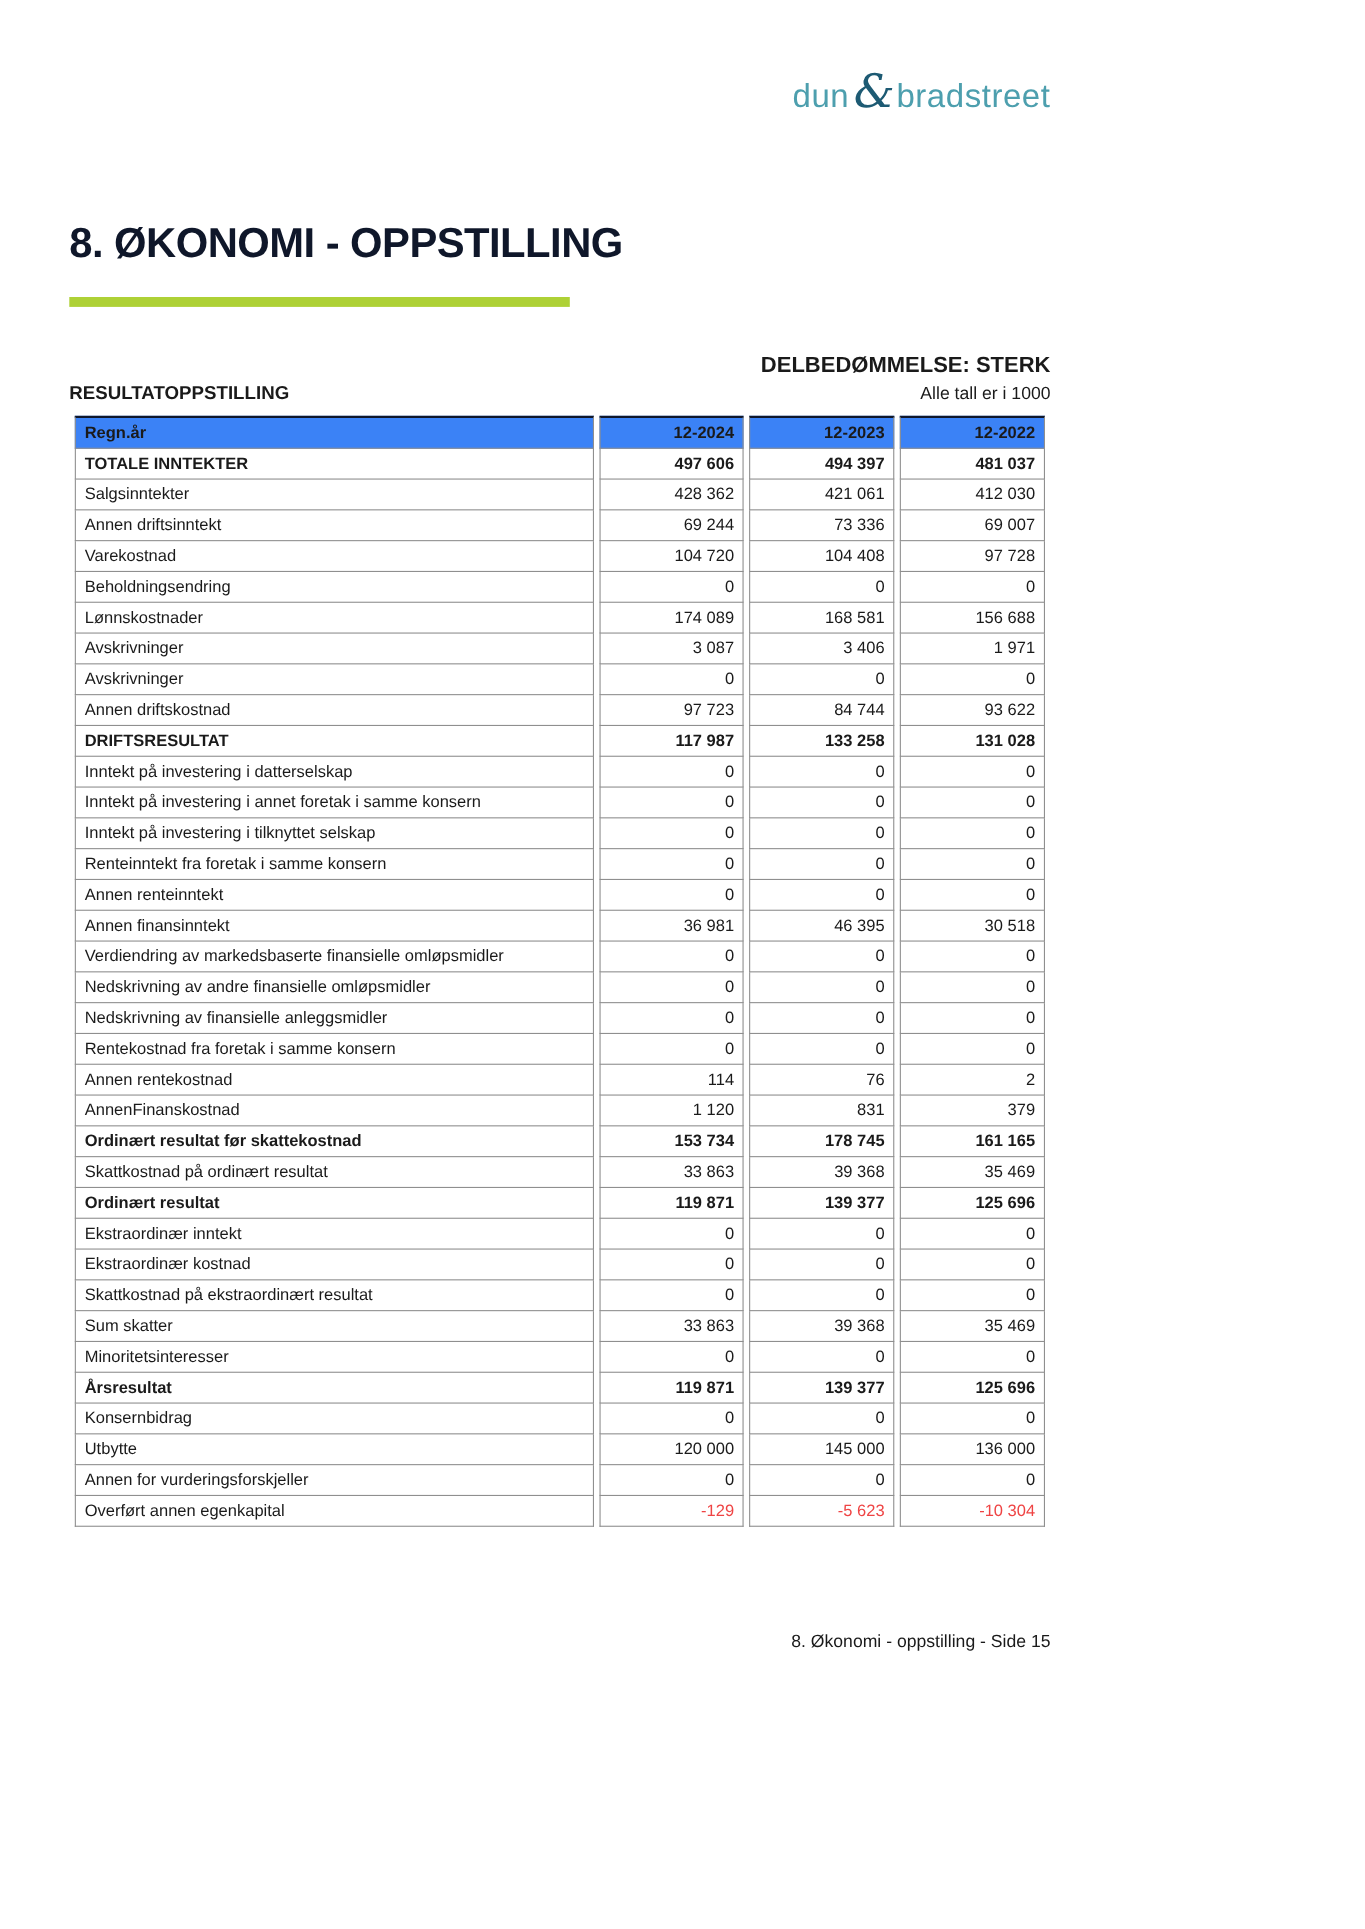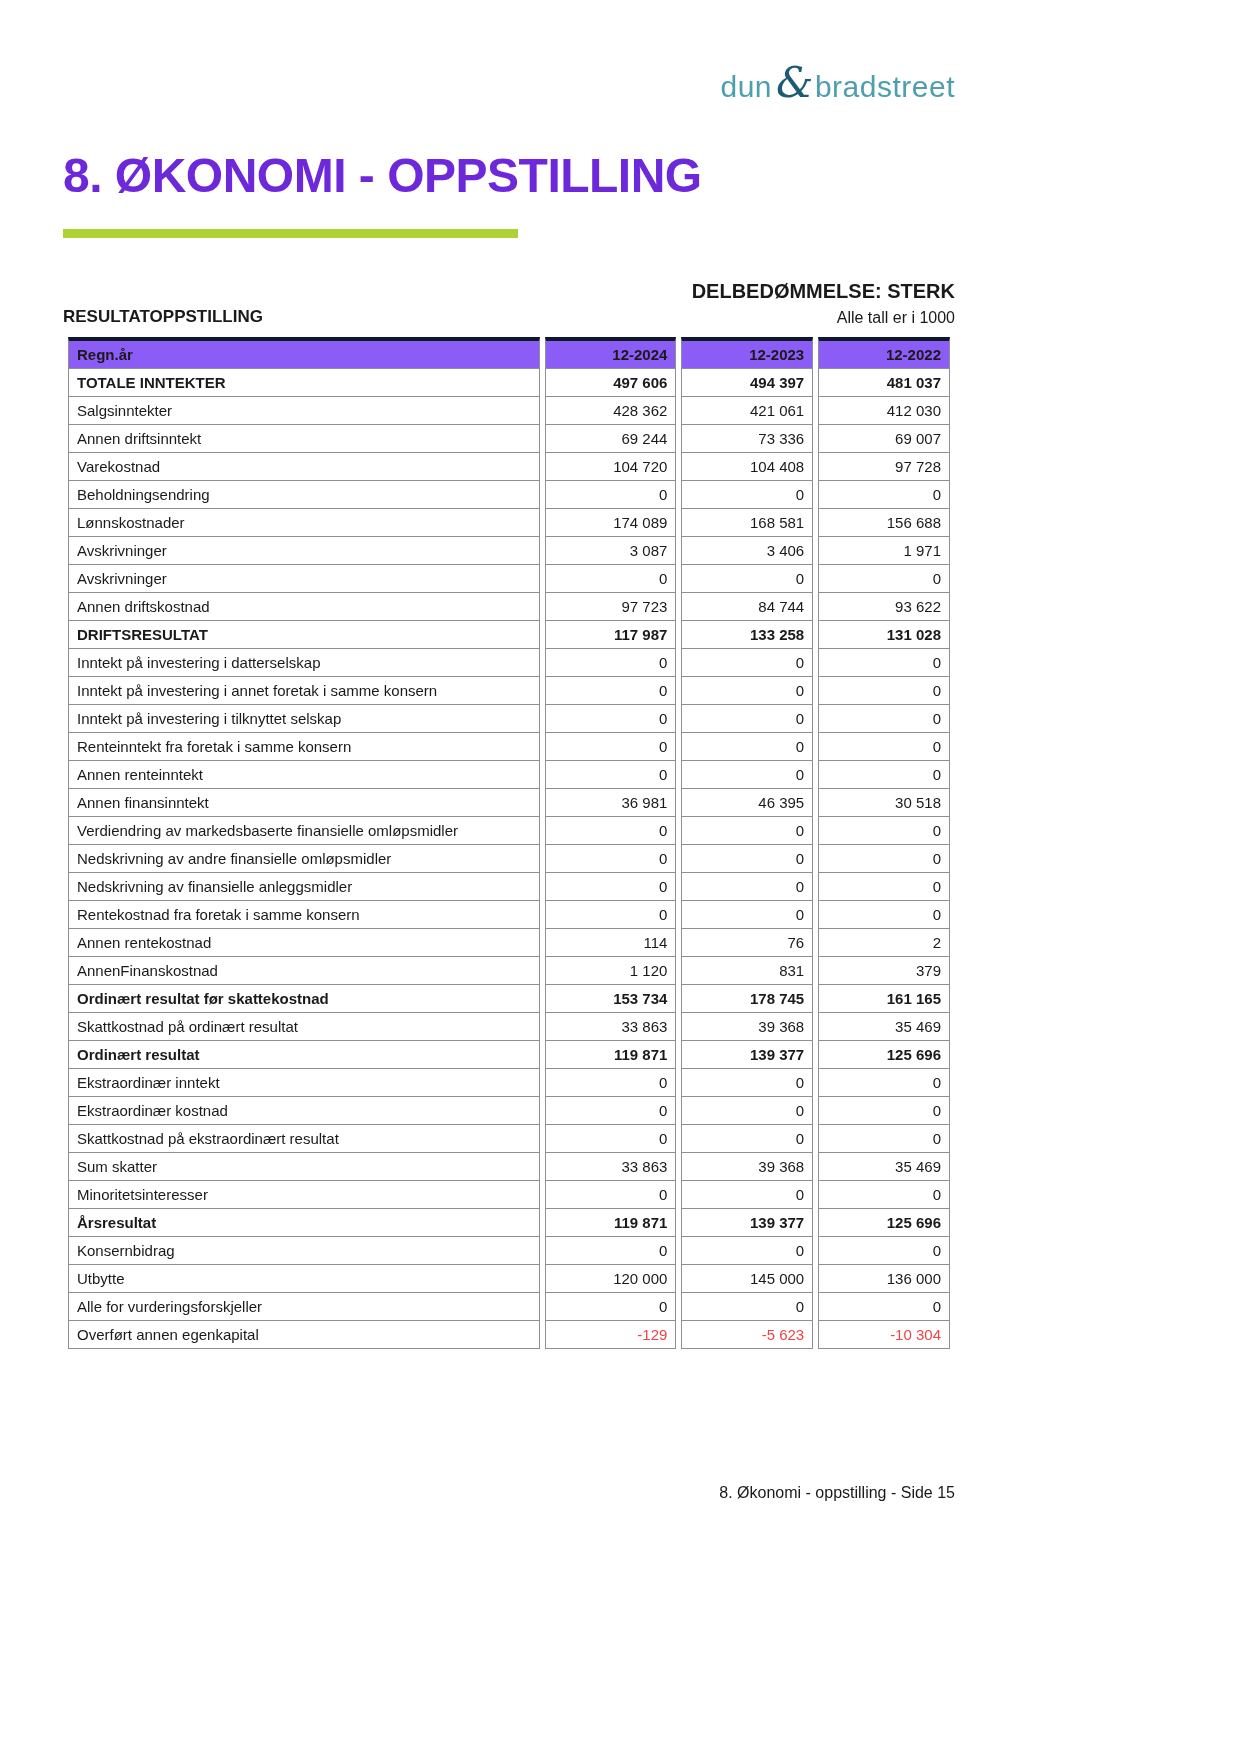--- a/index.html
+++ b/index.html
@@ -35,25 +35,25 @@
     font-family: "DejaVu Serif", serif;
     font-style: italic;
     font-size: 42px;
     line-height: 30px;
     color: #1d5a73;
     margin: 0 1px 0 4px;
     font-weight: 400;
   }
   
   .page-title {
-    margin-top: 44px;
-    font-size: 48px;
+    margin-top: 96px;
+    font-size: 38px;
     font-weight: bold;
     letter-spacing: -0.5px;
-    color: #6d28d9;
+    color: #0f172a;
   }
   .title-rule {
     margin-top: 26px;
     width: 455px;
     height: 9px;
     background: #aed136;
   }
   
   .section-head {
     margin-top: 42px;
@@ -78,22 +78,22 @@
   table.results col.c-num { width: 128px; }
   table.results th, table.results td {
     border: 1px solid #8f8f8f;
     border-top: 0;
     padding: 4px 8px;
     height: 19px;
     overflow: hidden;
     white-space: nowrap;
   }
   table.results thead th {
-    border-top: 4px solid #0f172a;
-    background: #8b5cf6;
+    border-top: 2px solid #0f172a;
+    background: #3b82f6;
     font-weight: bold;
     text-align: left;
   }
   table.results thead th.num { text-align: right; }
   table.results td.num { text-align: right; }
   table.results tr.bold td { font-weight: bold; }
   table.results td.neg { color: #ef4444; }
   
   .footer {
     position: absolute;
@@ -336,21 +336,21 @@
             <td class="num">0</td>
             <td class="num">0</td>
           </tr>
           <tr>
             <td>Utbytte</td>
             <td class="num">120 000</td>
             <td class="num">145 000</td>
             <td class="num">136 000</td>
           </tr>
           <tr>
-            <td>Alle for vurderingsforskjeller</td>
+            <td>Annen for vurderingsforskjeller</td>
             <td class="num">0</td>
             <td class="num">0</td>
             <td class="num">0</td>
           </tr>
           <tr>
             <td>Overført annen egenkapital</td>
             <td class="num neg">-129</td>
             <td class="num neg">-5 623</td>
             <td class="num neg">-10 304</td>
           </tr>

